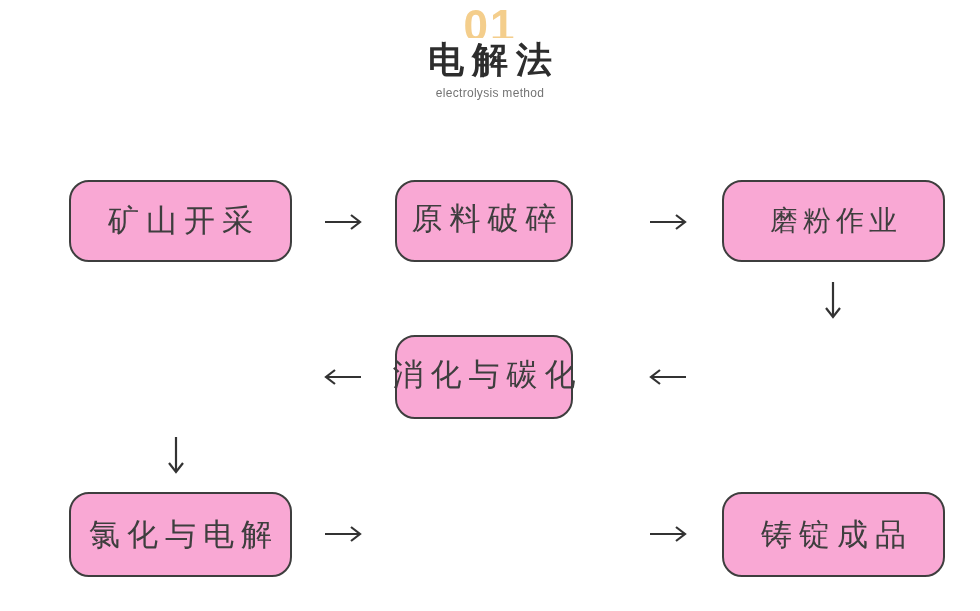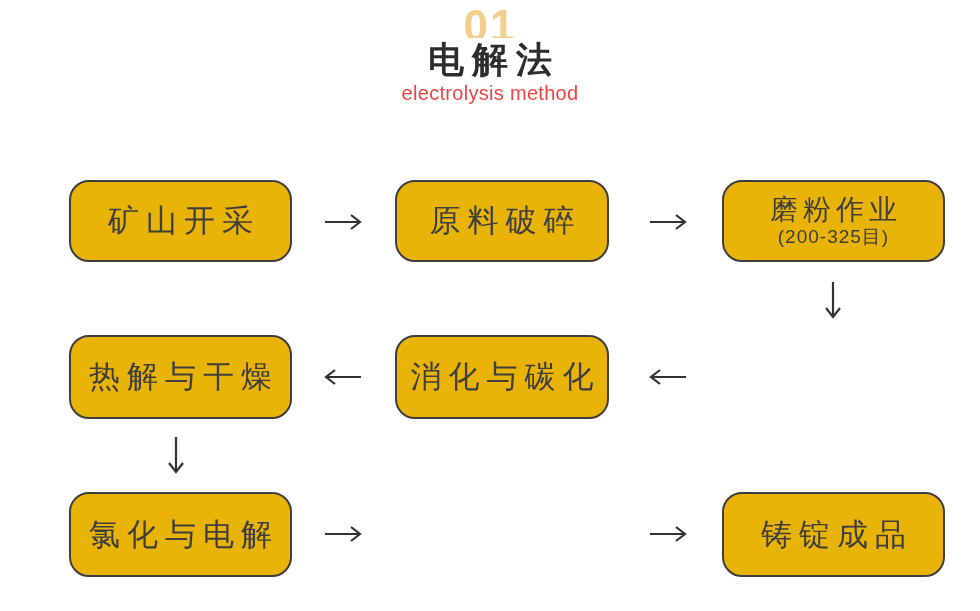--- a/index.html
+++ b/index.html
@@ -29,31 +29,31 @@
   .title-main-text{
     display:inline-block;
     background:#ffffff;
     padding:0 10px;
     letter-spacing:8px;
     margin-right:-8px;
   }
   .title-sub{
     position:absolute;top:84px;left:0;width:100%;
     text-align:center;
-    font-size:20px;line-height:18px;
-    color:#ef4444;
+    font-size:12px;line-height:18px;
+    color:#737373;
     z-index:1;
     letter-spacing:0.3px;
   }
   
   .node{
     position:absolute;
     border:2px solid #3E3E3E;
     border-radius:20px;
-    background:#eab308;
+    background:#f9a8d4;
     display:flex;
     flex-direction:column;
     align-items:center;
     justify-content:center;
     color:#3E3E3E;
     box-sizing:border-box;
   }
   .node-label{
     font-size:31px;
     line-height:1.15;
@@ -66,21 +66,21 @@
     letter-spacing:5px;
     margin-right:-5px;
   }
   .node-sublabel{
     font-size:19px;
     line-height:1.2;
     letter-spacing:1px;
     white-space:nowrap;
   }
   .c1{left:69px;width:223px;}
-  .c2{left:395px;width:214px;}
+  .c2{left:395px;width:178px;font-family:Liberation Mono, monospace;}
   .c3{left:722px;width:223px;}
   .r1{top:180px;height:82px;}
   .r2{top:335px;height:84px;}
   .r3{top:492px;height:85px;}
   
   .arrow{position:absolute;}
   .arrow svg{display:block;}
   .a-h1{left:323px;}
   .a-h2{left:648px;}
   .a-row1{top:211px;}
@@ -115,35 +115,31 @@
   <div class="arrow a-h2 a-row1">
     <svg width="40" height="22" viewBox="0 0 40 22">
         <g stroke="#333333" stroke-width="2.2" fill="none">
           <line x1="2" y1="11" x2="36" y2="11"></line>
           <polyline points="28,4 37,11 28,18"></polyline>
         </g>
       </svg>
   </div>
   <div class="node c3 r1">
     <span class="node-label small">磨粉作业</span>
-    <span class="node-sublabel">(200-325目)</span>
   </div>
 
   <div class="arrow a-down1">
     <svg width="22" height="40" viewBox="0 0 22 40">
         <g stroke="#333333" stroke-width="2.2" fill="none">
           <line x1="11" y1="2" x2="11" y2="36"></line>
           <polyline points="4,28 11,37 18,28"></polyline>
         </g>
       </svg>
   </div>
 
-  <div class="node c1 r2">
-    <span class="node-label">热解与干燥</span>
-  </div>
   <div class="arrow a-h1 a-row2">
     <svg width="40" height="22" viewBox="0 0 40 22">
         <g stroke="#333333" stroke-width="2.2" fill="none">
           <line x1="38" y1="11" x2="4" y2="11"></line>
           <polyline points="12,4 3,11 12,18"></polyline>
         </g>
       </svg>
   </div>
   <div class="node c2 r2">
     <span class="node-label">消化与碳化</span>

